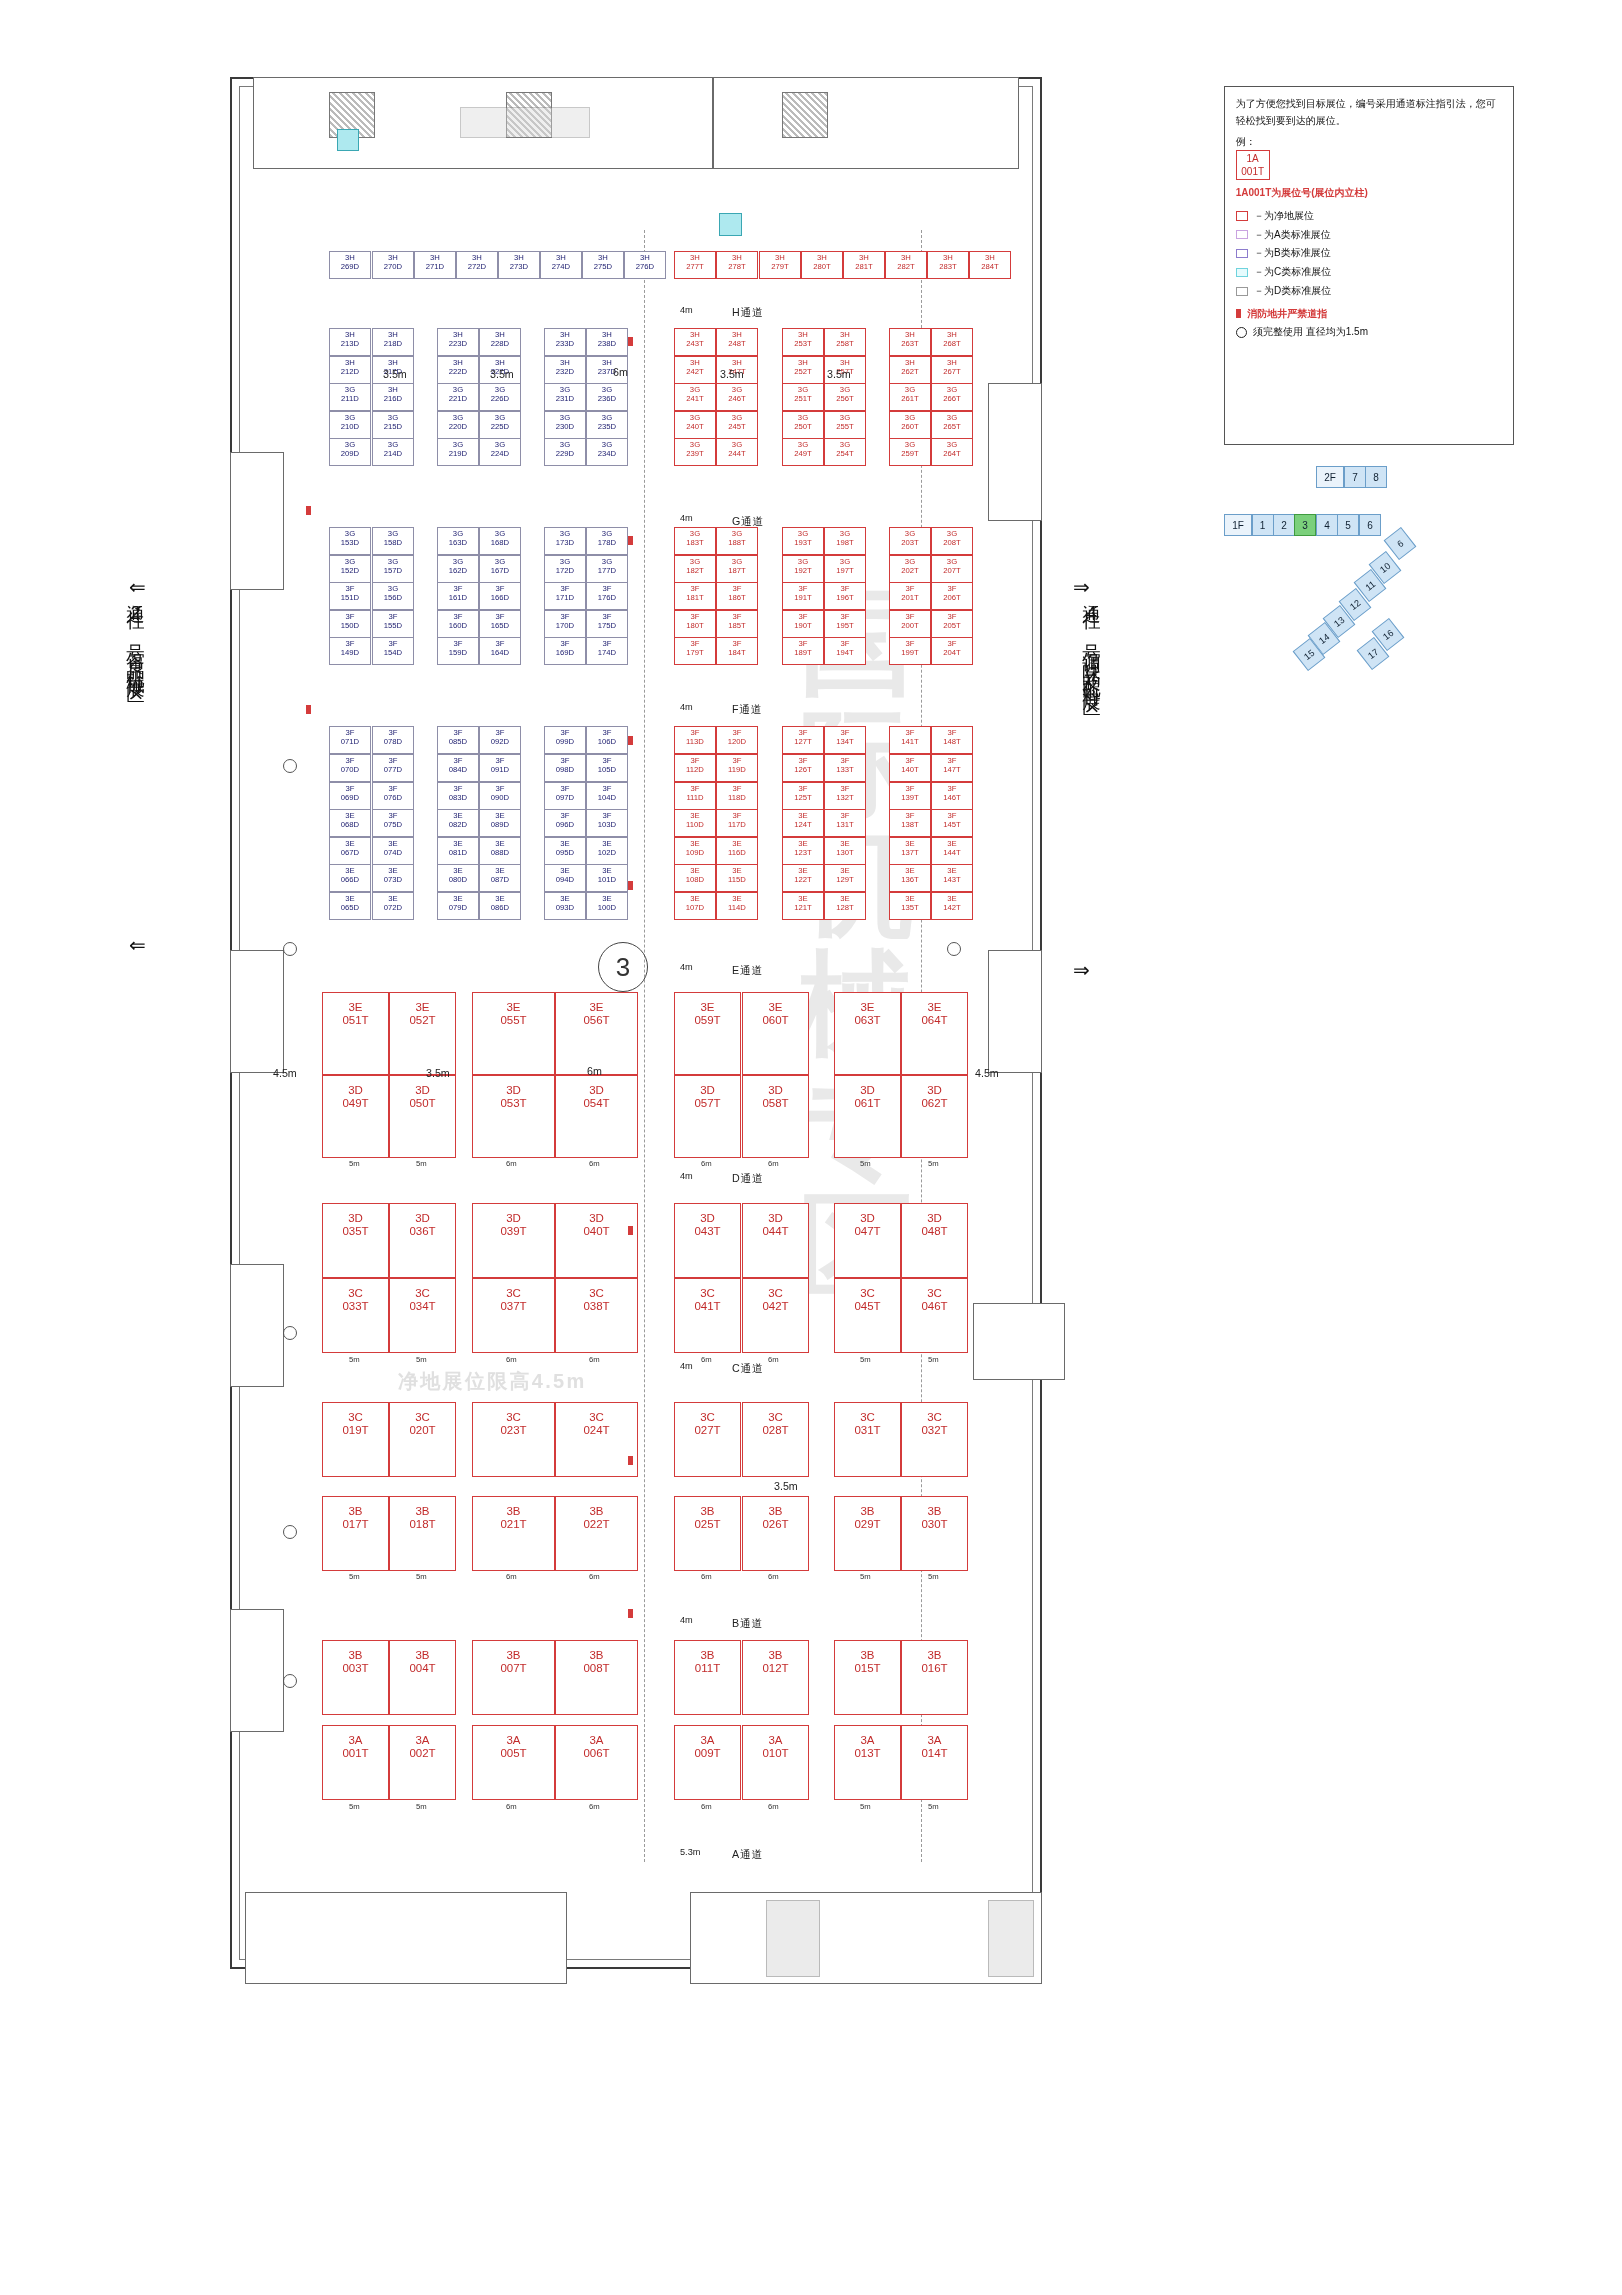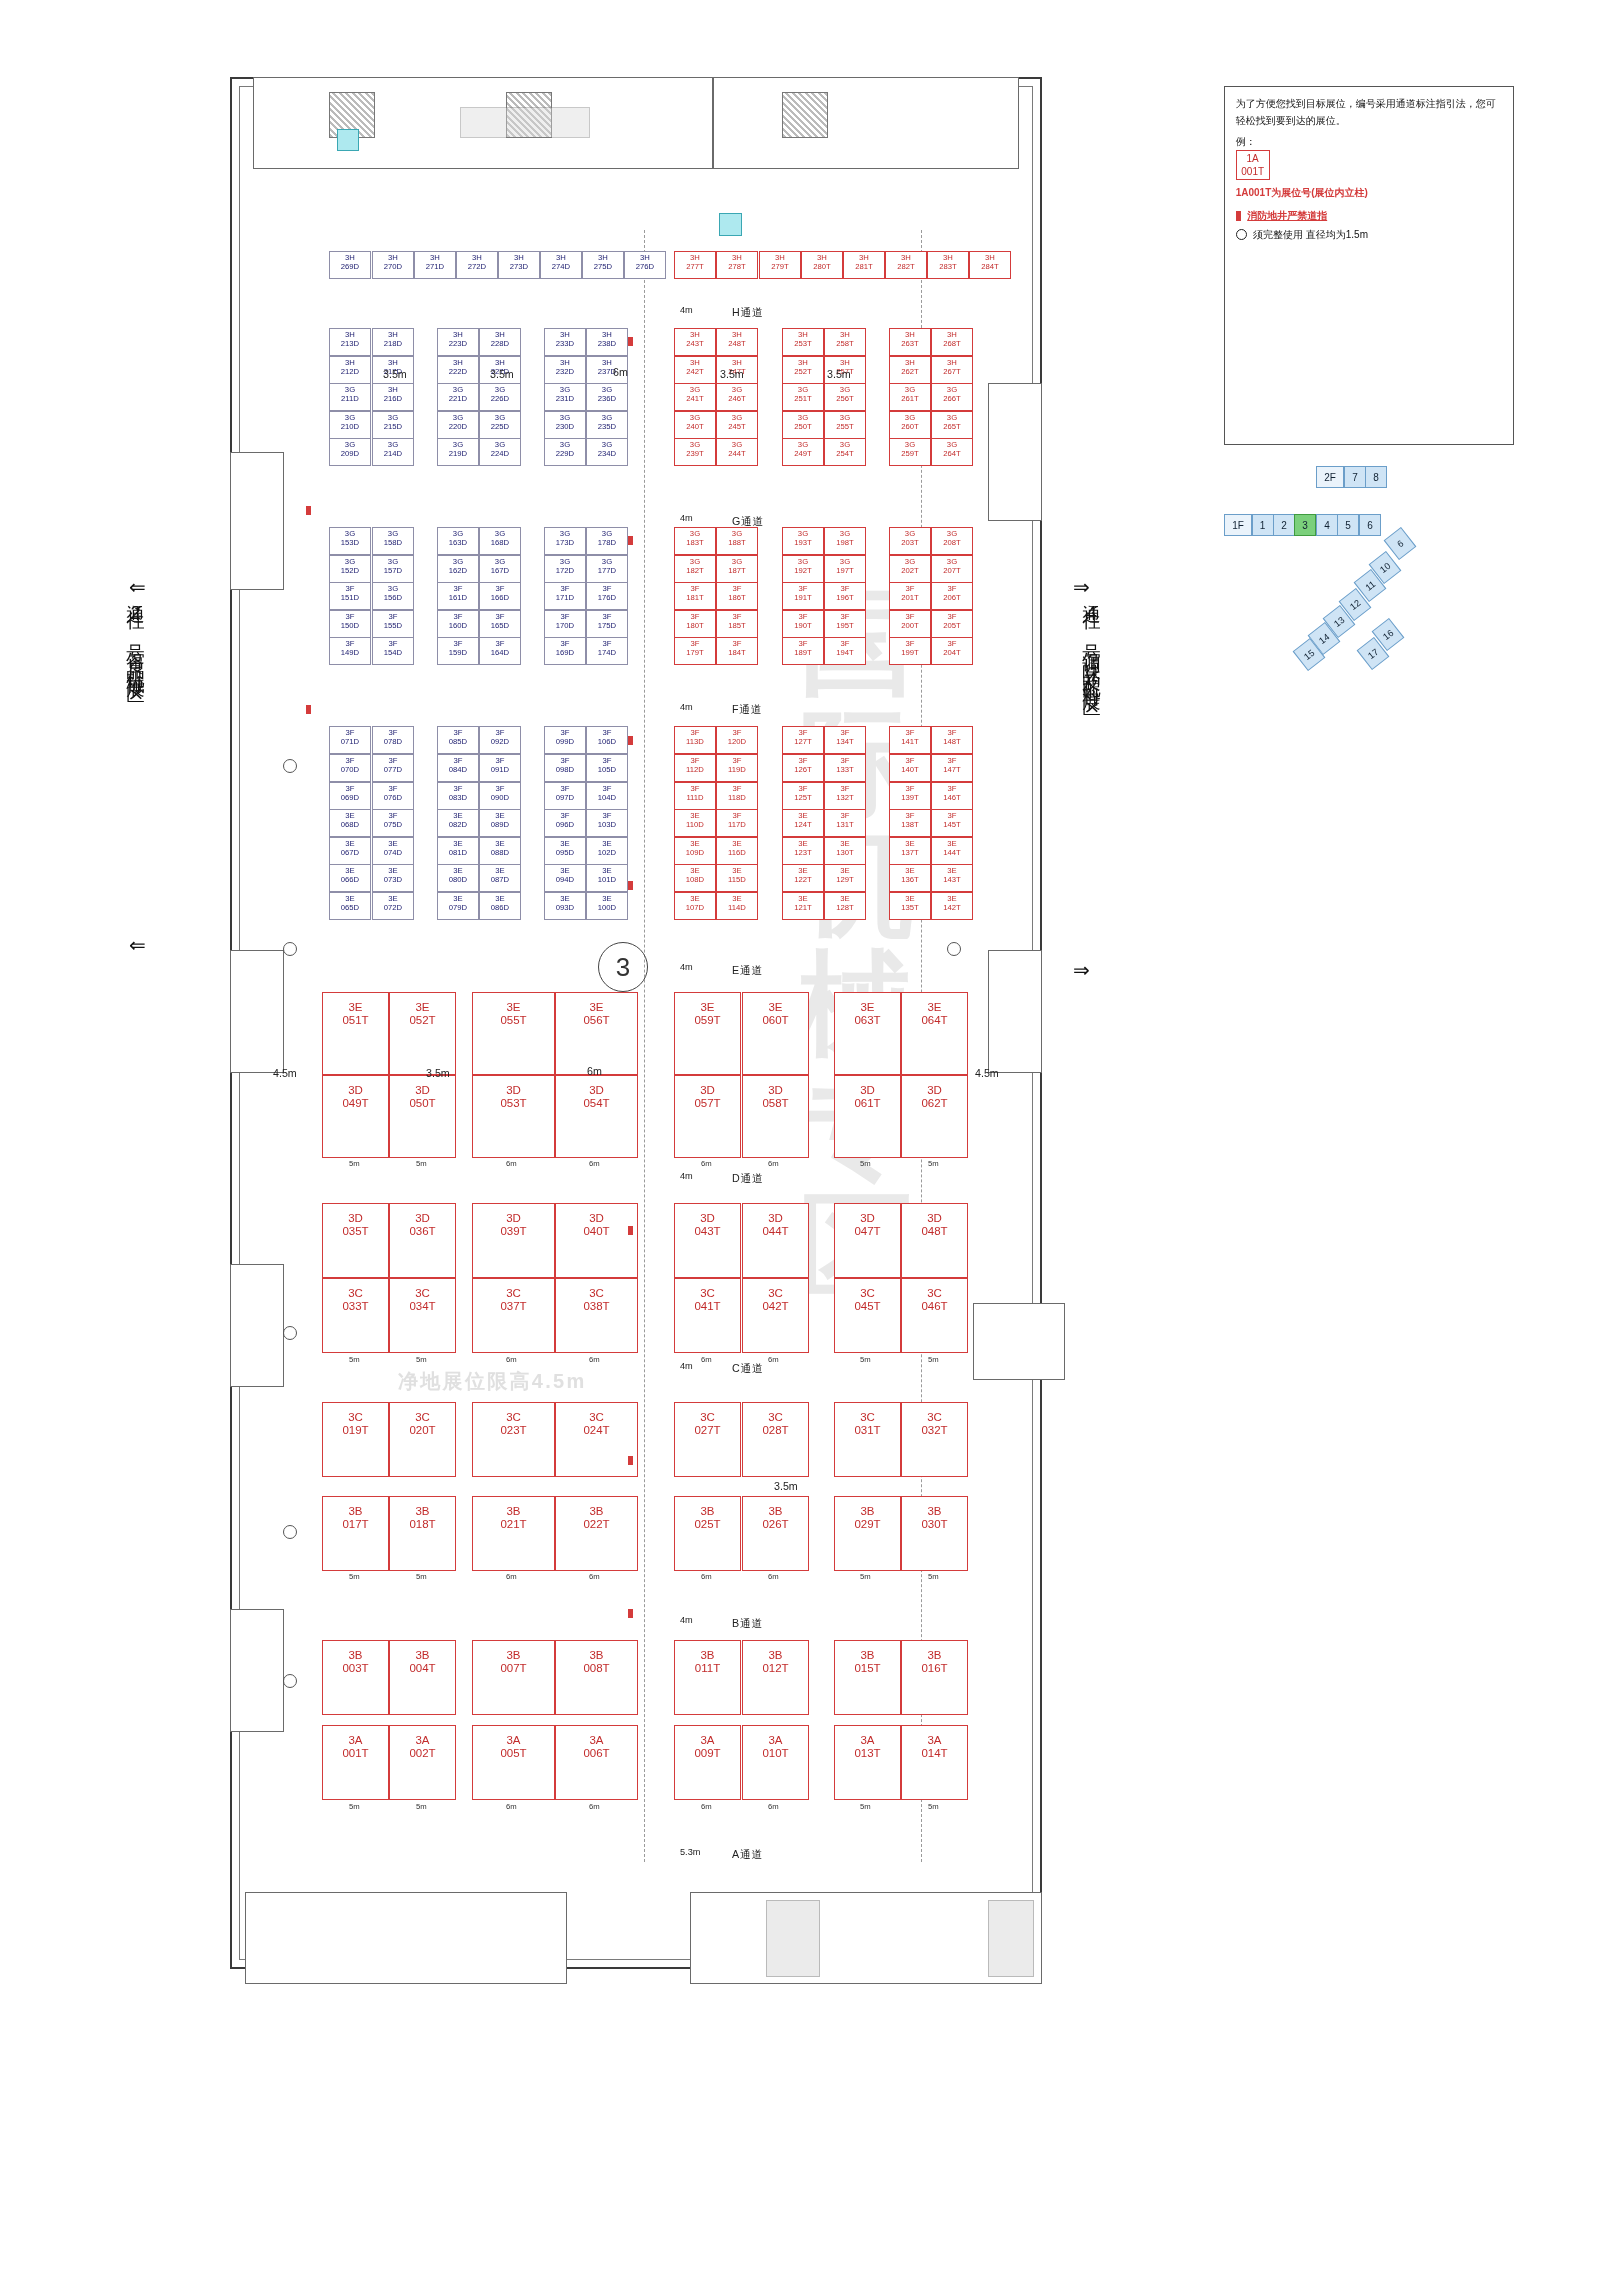--- a/index.html
+++ b/index.html
@@ -32,21 +32,21 @@
   .legend .ex{margin-top:4.6px;}
   .legend .codebox{display:inline-block;border:0.8px solid #d43b3b;color:#c22b2b;padding:0.8px 4.6px;font-size:10px;line-height:1.3;text-align:center;}
   .legend .redline{color:#d43b3b;font-weight:bold;margin-top:4.6px;}
   .legend .row{display:flex;align-items:center;gap:6.1px;margin-top:2.3px;}
   .sw{width:12.3px;height:9.2px;border:0.8px solid #999;display:inline-block;box-sizing:border-box;}
   .sw.net{border-color:#d43b3b;}
   .sw.a{border-color:#c9a3e0;}
   .sw.b{border-color:#8d7ccd;}
   .sw.c{border-color:#6fd3dd;background:#e6fbfd;}
   .sw.d{border-color:#999;}
-  .legend .fire{color:#d43b3b;font-weight:bold;text-decoration:underline;}
+  .legend .fire{color:#d43b3b;font-weight:bold;}
   .legend .dot{width:9.2px;height:9.2px;border:1.5px solid #222;border-radius:50%;display:inline-block;}
   
   .minimap{position:absolute;left:1224px;top:457px;width:322px;height:245px;}
   .mm-box{position:absolute;border:0.8px solid #6b9ec9;background:#cfe4f5;font-size:10px;display:flex;align-items:center;justify-content:center;color:#123;}
   .mm-box.green{background:#7bd07b;border-color:#3f9b3f;}
   .mm-box.plain{background:#eaf3fb;}
   .mm-rot{position:absolute;border:0.8px solid #6b9ec9;background:#cfe4f5;font-size:9.2px;display:flex;align-items:center;justify-content:center;color:#123;}
   
   .footer{position:absolute;left:0;top:2176px;width:1623px;height:120px;}
   
@@ -1323,20 +1323,42 @@
 </div>
 
 <div class="legend">
   <div>为了方便您找到目标展位，编号采用通道标注指引法，您可轻松找到要到达的展位。</div>
   <div class="ex">例：</div>
   <div class="codebox">
     <span>1A</span><br>
     <span>001T</span>
   </div>
   <div class="redline">1A001T为展位号(展位内立柱)</div>
+  <div id="legend-swatches" style="margin-top:6.1px;">
+      <div class="row">
+        <span class="sw net"></span>
+        <span>－为净地展位</span>
+      </div>
+      <div class="row">
+        <span class="sw a"></span>
+        <span>－为A类标准展位</span>
+      </div>
+      <div class="row">
+        <span class="sw b"></span>
+        <span>－为B类标准展位</span>
+      </div>
+      <div class="row">
+        <span class="sw c"></span>
+        <span>－为C类标准展位</span>
+      </div>
+      <div class="row">
+        <span class="sw d"></span>
+        <span>－为D类标准展位</span>
+      </div>
+    </div>
   <div class="row" style="margin-top:6.1px;">
     <span class="firemark" style="position:relative;"></span>
     <span class="fire">消防地井严禁道指</span>
   </div>
   <div class="row">
     <span class="dot"></span>
     <span>须完整使用 直径均为1.5m</span>
   </div>
 </div>
 

